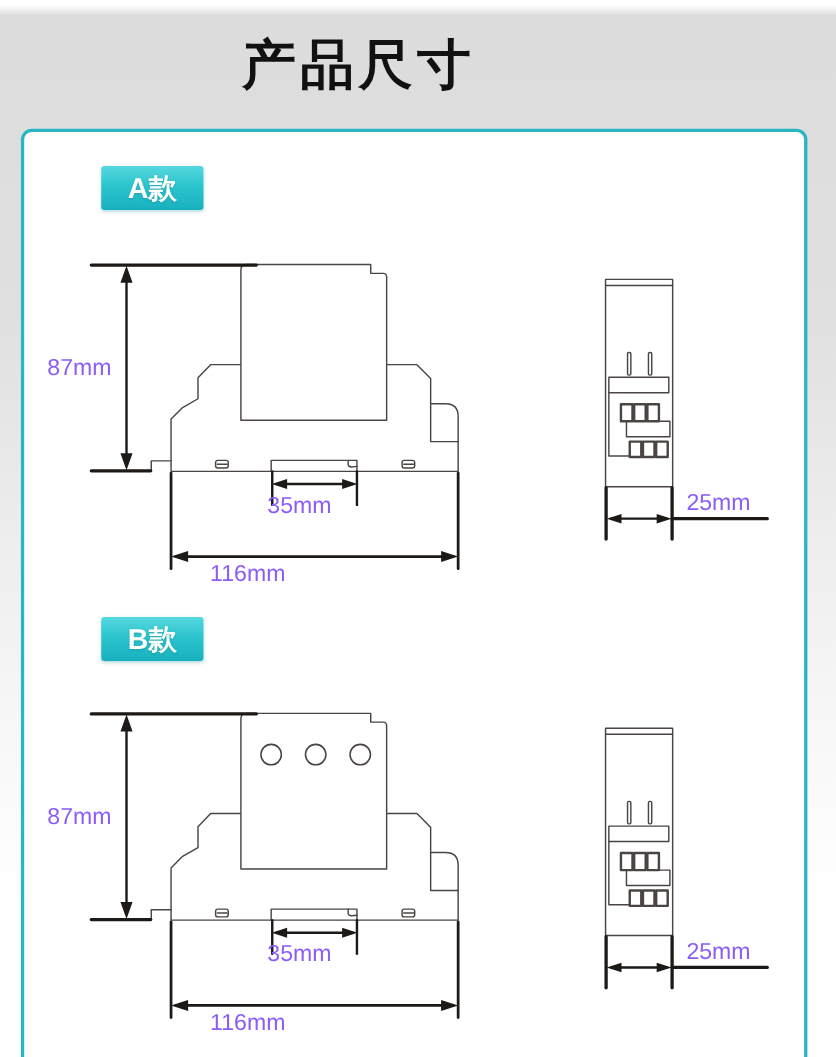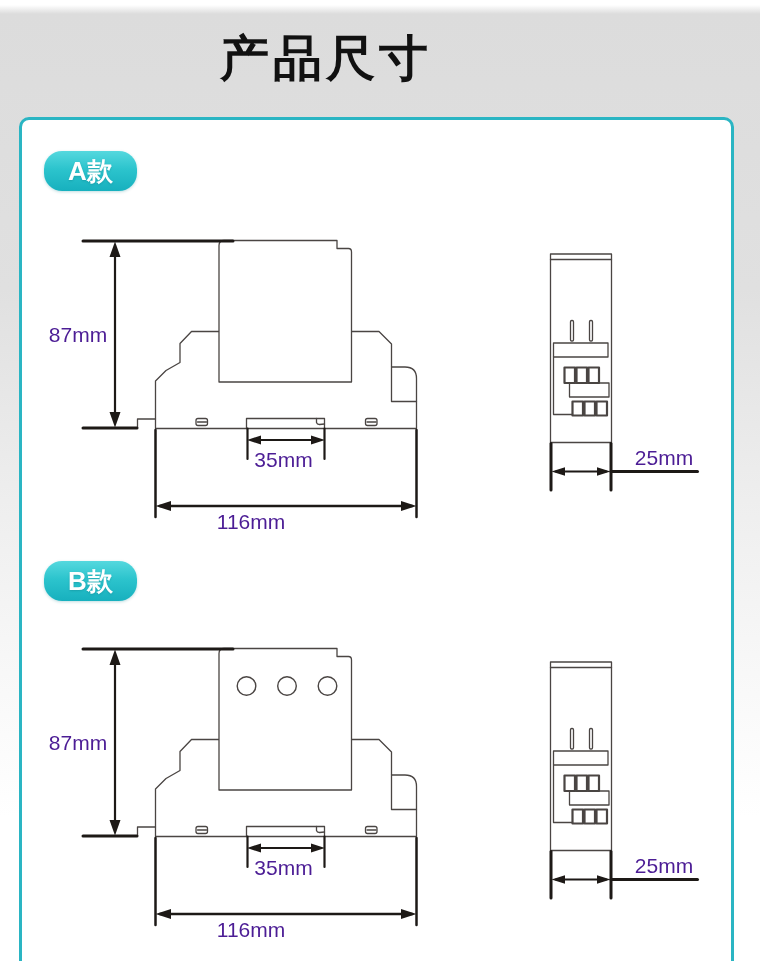--- a/index.html
+++ b/index.html
@@ -12,32 +12,33 @@
     position:absolute;left:0;top:26px;width:652px;
     text-align:center;font-size:49px;font-weight:800;color:#111;
     letter-spacing:4px;
   }
   .panel{
     position:absolute;left:19px;top:117px;width:715px;height:900px;
     background:#ffffff;border:3px solid #2ab5c3;border-radius:10px;
     box-sizing:border-box;
   }
   .badge{
-    position:absolute;width:93px;height:40px;border-radius:18px;
+    position:absolute;width:93px;height:40px;border-radius:3px;
     background:linear-gradient(180deg,#55d8de 0%,#2cc4cd 45%,#17b0be 100%);
     color:#ffffff;font-size:26px;font-weight:700;
     display:flex;align-items:center;justify-content:center;
     text-shadow:0 1px 2px rgba(0,90,100,.25);
     box-shadow:0 1px 3px rgba(0,120,130,.25);
+    margin-left:48px;
   }
   .badge-a{left:44px;top:151px;}
   .badge-b{left:44px;top:561px;text-align:center;}
   .dim{
-    position:absolute;font-size:21px;color:#4c1d95;line-height:1;
-    text-align:center;letter-spacing:0px;
+    position:absolute;font-size:21px;color:#8b5cf6;line-height:1;
+    letter-spacing:0px;
   }
   .drawing-svg{position:absolute;left:0;top:0;}
 </style>
 </head>
 <body>
 
 <div class="page-title">产品尺寸</div>
 
 <div class="panel"></div>
 

